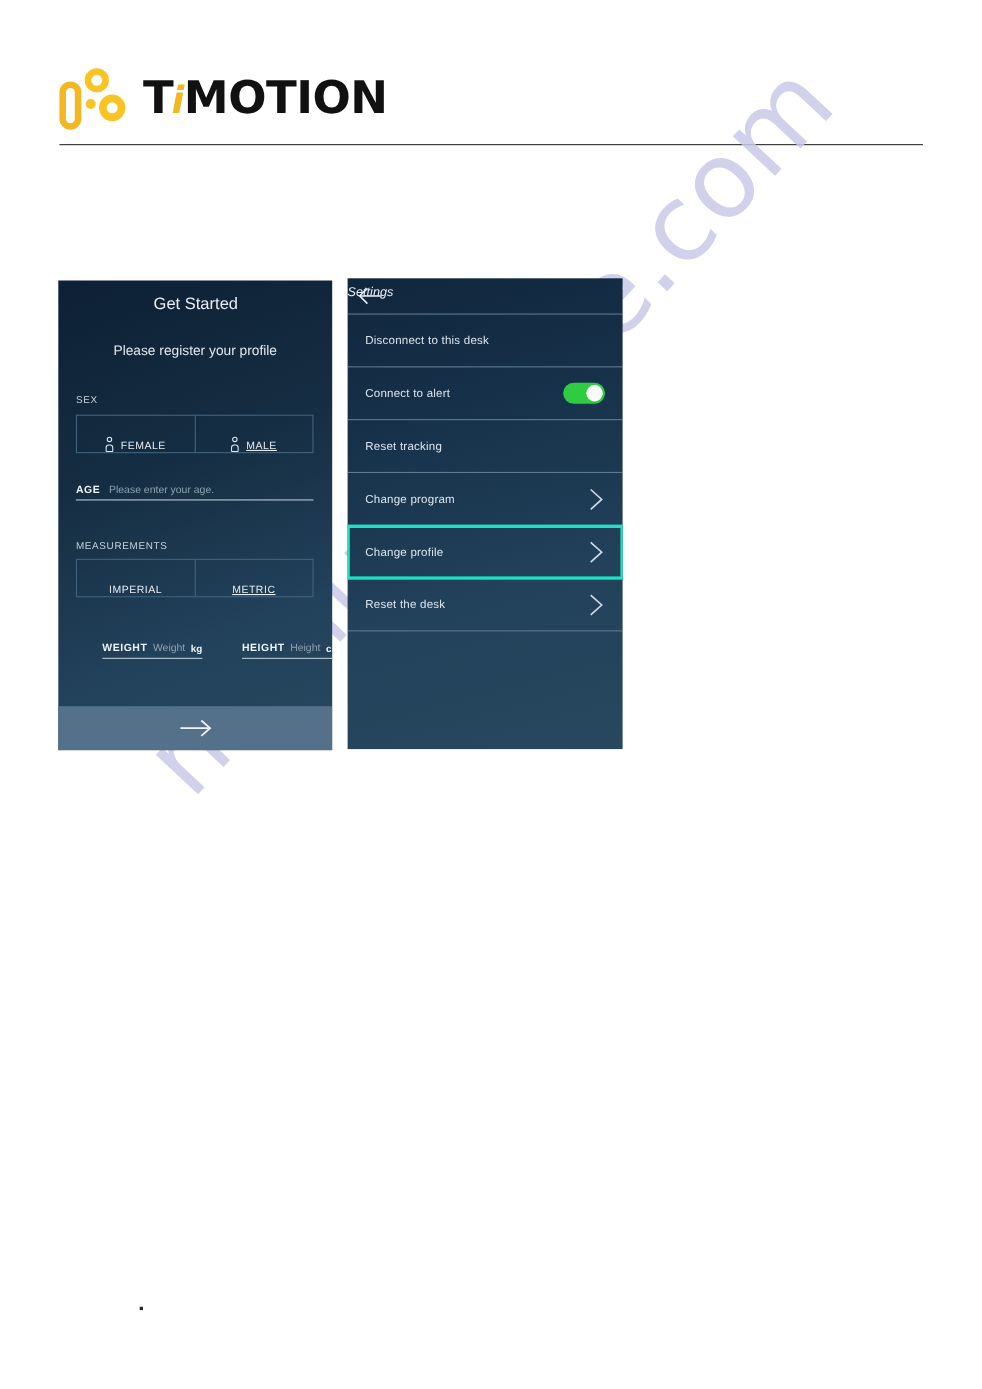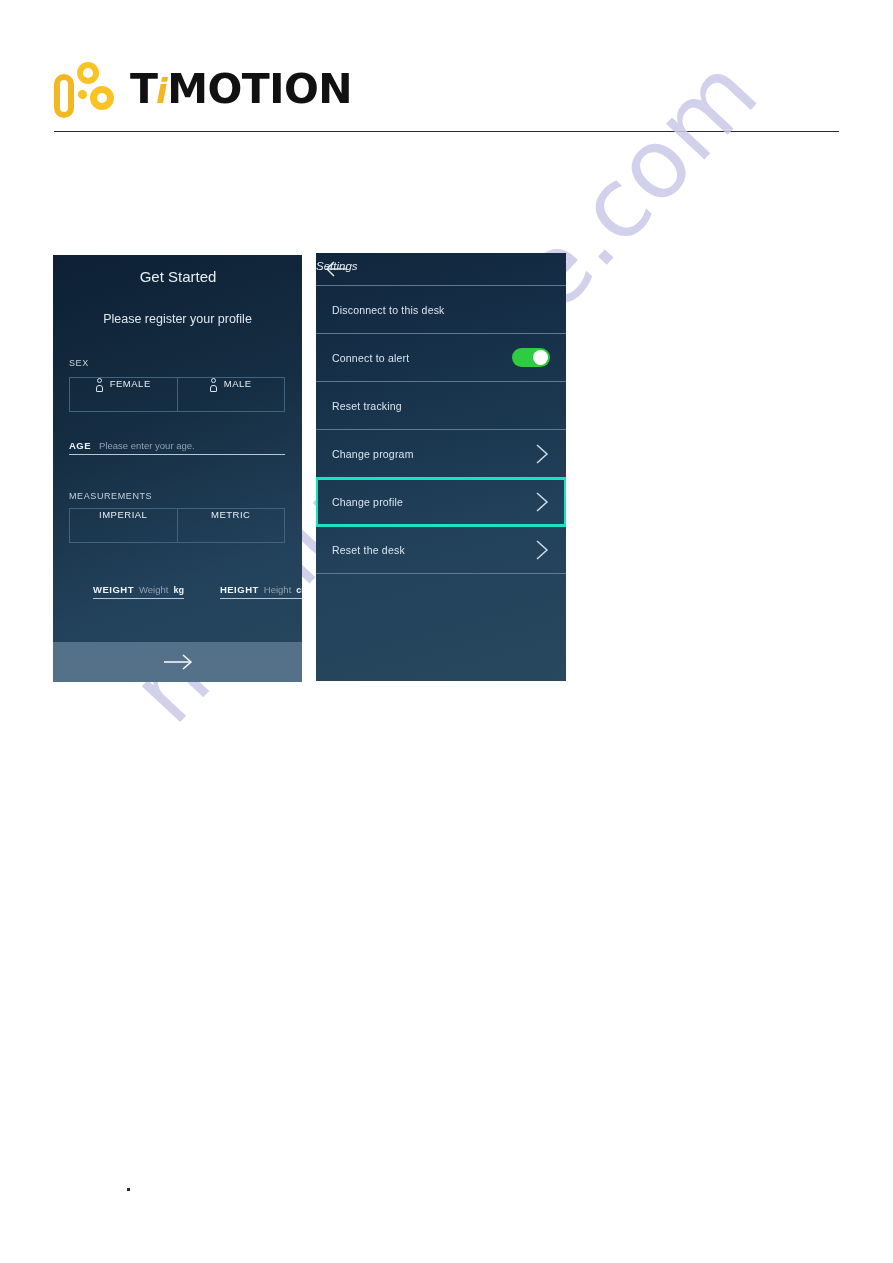--- a/index.html
+++ b/index.html
@@ -152,29 +152,30 @@
     display: flex;
     border: 1px solid #42637d;
     box-sizing: border-box;
   }
   #gs-sex-pair { top: 122px; }
   #gs-meas-pair { top: 253px; }
 
   .gs-pair > .gs-opt {
     flex: 1 1 50%;
     display: flex;
-    align-items: flex-start;
+    align-items: flex-end;
     justify-content: center;
     gap: 6px;
     font-size: 9.5px;
     letter-spacing: 0.5px;
     color: #e6edf3;
   }
   .gs-pair > .gs-opt + .gs-opt {
     border-left: 1px solid #42637d;
+    text-decoration: underline;
   }
   .person-icon {
     position: relative;
     width: 8px; height: 14px;
     flex: none;
   }
   .person-icon::before {
     content: "";
     position: absolute;
     left: 1.5px; top: 0;

